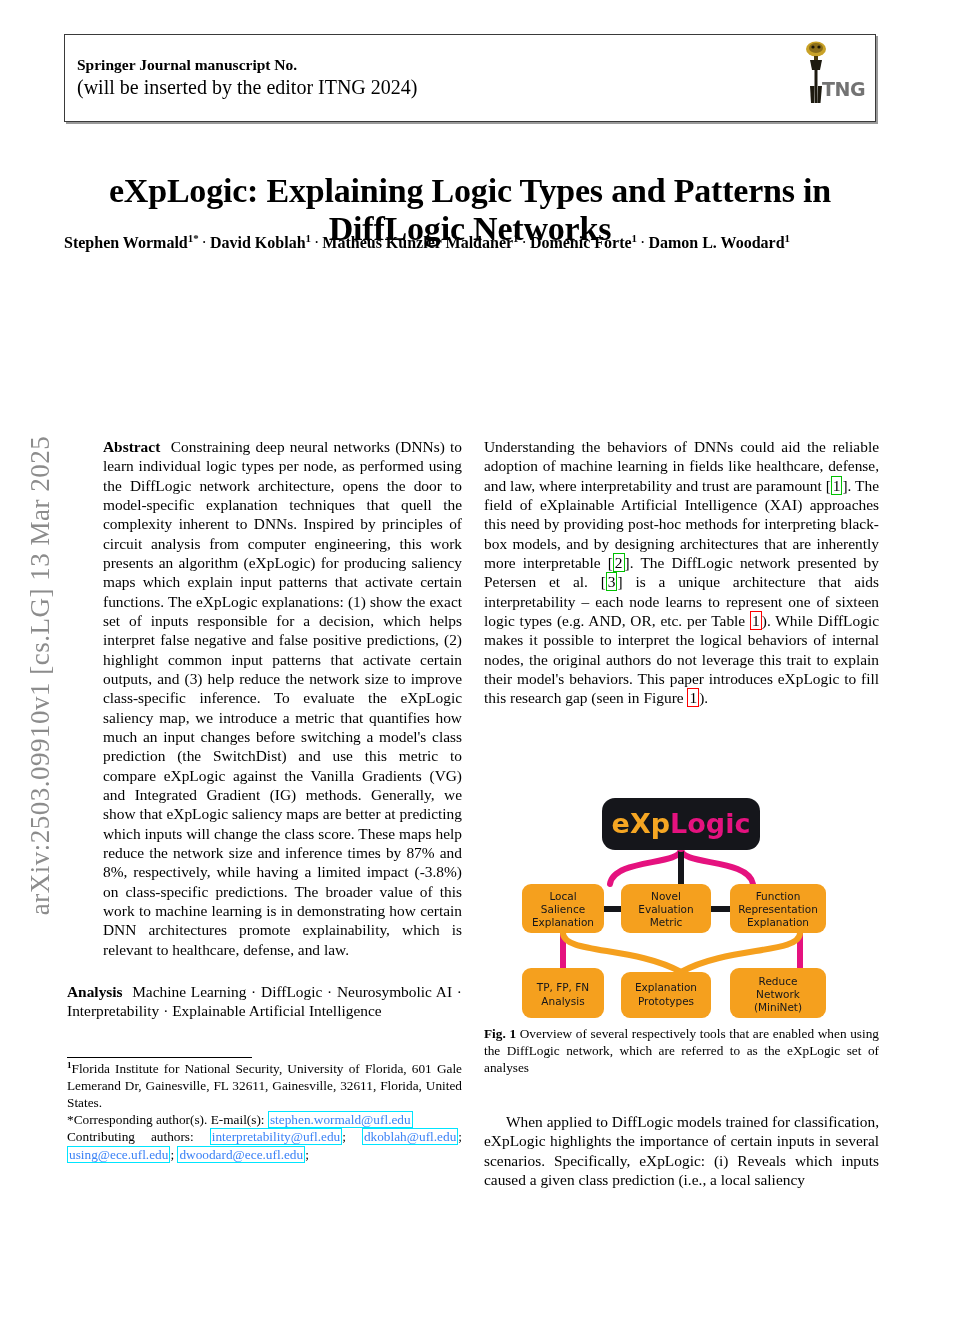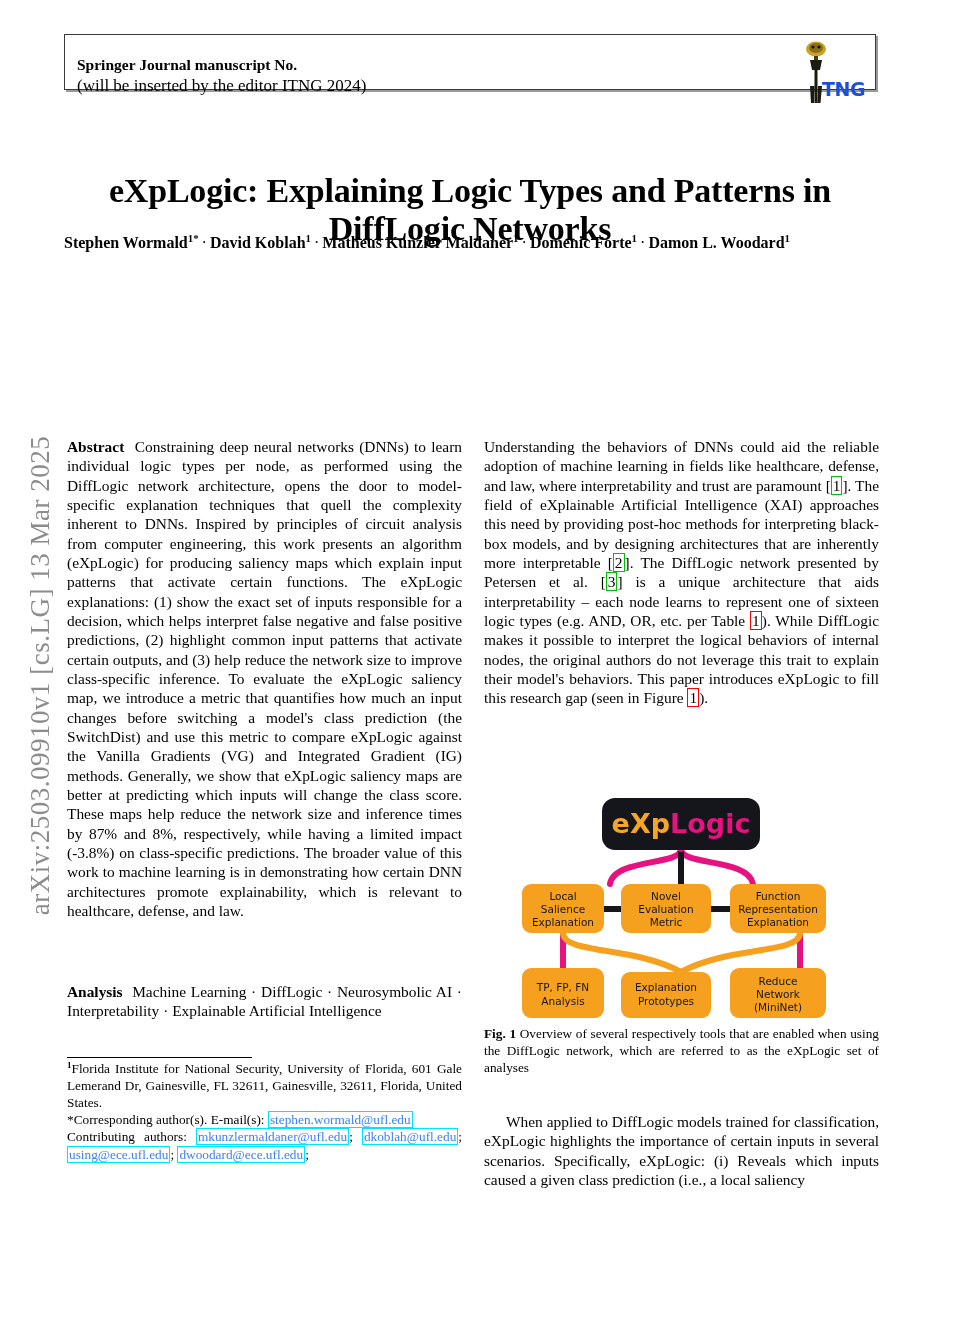--- a/index.html
+++ b/index.html
@@ -38,56 +38,56 @@
     color: #8c8c8c;
     white-space: nowrap;
   }
 
   
   #journal-header {
     position: absolute;
     left: 64px;
     top: 34px;
     width: 812px;
-    height: 56px;
+    height: 88px;
     border: 1px solid #3a3a3a;
     box-sizing: border-box;
     box-shadow: 2px 2px 0 #9a9a9a;
     background: #fff;
   }
   #journal-header .hdr-text {
     position: absolute;
     left: 12px;
     top: 20px;
     line-height: 1.28;
   }
   .hdr-line1 {
     font-weight: bold;
     font-size: 15.5px;
   }
   .hdr-line2 {
-    font-size: 17px;
+    font-size: 20px;
   }
 
   
   #tng-logo {
     position: absolute;
     right: 8px;
     top: 4px;
     width: 78px;
     height: 64px;
   }
   #tng-logo .tng-word {
     position: absolute;
     right: 2px;
     bottom: 3px;
     font-family: "DejaVu Sans", sans-serif;
     font-size: 19px;
     font-weight: 600;
-    color: #1d4ed8;
+    color: #737373;
     letter-spacing: -0.5px;
   }
 
   
   #paper-title {
     position: absolute;
     left: 64px;
     top: 172px;
     width: 812px;
     text-align: center;
@@ -118,21 +118,21 @@
     font-size: 15.4px;
     line-height: 1.255;
     text-align: justify;
   }
   #left-column { left: 67px; }
   #right-column { left: 484px; }
 
   .para { margin: 0 0 0 0; text-align: justify; }
   .bold-lead { font-weight: bold; }
 
-  #abstract-block { text-align: justify; }
+  #abstract-block { text-align: justify; margin-left: 36px; }
 
   #keywords-block {
     position: absolute;
     left: 67px;
     top: 982px;
     width: 395px;
     font-size: 15.4px;
     line-height: 1.26;
     text-align: justify;
   }
@@ -256,21 +256,21 @@
   <span class="bold-lead">Analysis</span>&nbsp;&nbsp;<span>Machine Learning</span> <span>·</span> <span>DiffLogic</span> <span>·</span> <span>Neurosymbolic AI</span> <span>·</span> <span>Interpretability</span> <span>·</span> <span>Explainable Artificial Intelligence</span>
 </div>
 
 <div id="footnote-rule"></div>
 
 <div id="footnote-block">
   <sup>1</sup><span>Florida Institute for National Security, University of Florida, 601 Gale Lemerand Dr, Gainesville, FL 32611, Gainesville, 32611, Florida, United States.</span><br>
   <span>*Corresponding author(s). E-mail(s):</span>
   <a href="#" class="mail-link">stephen.wormald@ufl.edu</a><br>
   <span>Contributing authors:</span>
-  <a href="#" class="mail-link">mkunzlermaldaner@ufl.edu</a><span>;</span>
+  <a href="#" class="mail-link">interpretability@ufl.edu</a><span>;</span>
   <a href="#" class="mail-link">dkoblah@ufl.edu</a><span>;</span>
   <a href="#" class="mail-link">using@ece.ufl.edu</a><span>;</span>
   <a href="#" class="mail-link">dwoodard@ece.ufl.edu</a><span>;</span>
 </div>
 
 <div id="right-column" class="col">
   <div class="para"><span>Understanding the behaviors of DNNs could aid the reliable adoption of machine learning in fields like healthcare, defense, and law, where interpretability and trust are paramount [</span><a href="#" class="cite-green">1</a><span>]. The field of eXplainable Artificial Intelligence (XAI) approaches this need by providing post-hoc methods for interpreting black-box models, and by designing architectures that are inherently more interpretable [</span><a href="#" class="cite-green">2</a><span>]. The DiffLogic network presented by Petersen et al. [</span><a href="#" class="cite-green">3</a><span>] is a unique architecture that aids interpretability – each node learns to represent one of sixteen logic types (e.g. AND, OR, etc. per Table </span><a href="#" class="cite-red">1</a><span>). While DiffLogic makes it possible to interpret the logical behaviors of internal nodes, the original authors do not leverage this trait to explain their model's behaviors. This paper introduces eXpLogic to fill this research gap (seen in Figure </span><a href="#" class="cite-red">1</a><span>).</span></div>
 </div>
 
 <div id="figure-1">

